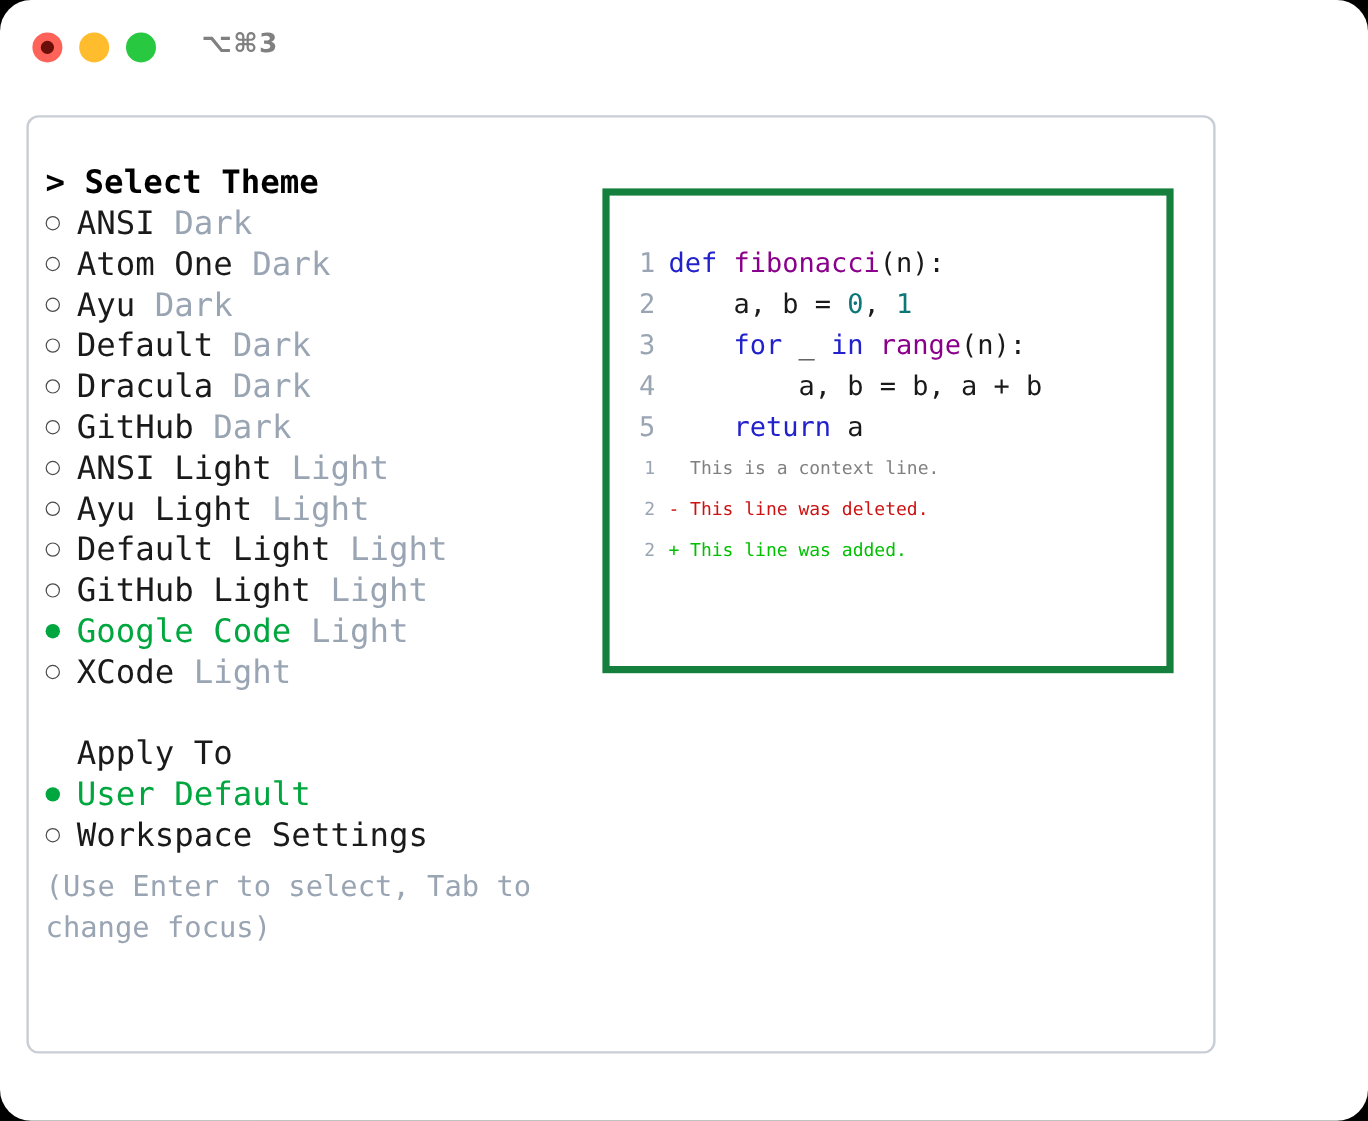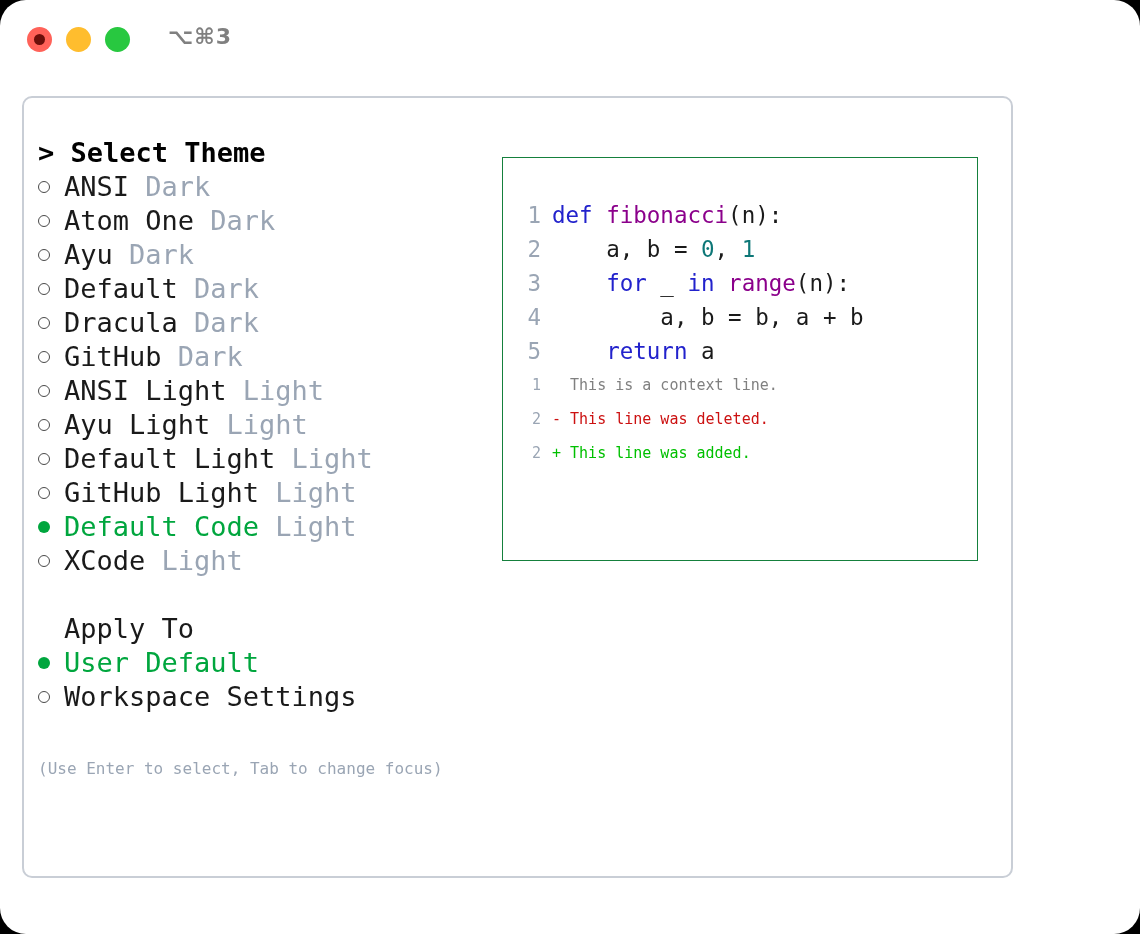--- a/index.html
+++ b/index.html
@@ -120,22 +120,22 @@
     color: #9aa5b4;
   }
   .sel-label {
     color: #00a63e;
   }
   .spacer { height: 34px; }
   #apply-hdr {
     padding-left: 26px;
   }
   #hint {
-    margin-top: 38px;
-    font-size: 16px;
+    margin-top: 8px;
+    font-size: 24px;
     line-height: 34px;
     color: #9aa5b4;
     width: 410px;
     white-space: pre-wrap;
   }
 
   
   #right-col {
     position: absolute;
     left: 478px;
@@ -145,21 +145,21 @@
   #preview-title {
     font-size: 22.5px;
     font-weight: 700;
     color: #000000;
     line-height: 34px;
   }
   #preview-box {
     margin-top: 21px;
     width: 476px;
     height: 404px;
-    border: 1px solid #15803d;
+    border: 6px solid #15803d;
     box-sizing: border-box;
     background: #ffffff;
     position: relative;
   }
   #code {
     position: absolute;
     left: 16px;
     top: 40px;
     font-size: 22.5px;
     line-height: 34px;
@@ -210,21 +210,21 @@
           <div class="row"><span class="marker"><span class="marker-dot off"></span></span><span>ANSI</span><span class="mode"> Dark</span></div>
           <div class="row"><span class="marker"><span class="marker-dot off"></span></span><span>Atom One</span><span class="mode"> Dark</span></div>
           <div class="row"><span class="marker"><span class="marker-dot off"></span></span><span>Ayu</span><span class="mode"> Dark</span></div>
           <div class="row"><span class="marker"><span class="marker-dot off"></span></span><span>Default</span><span class="mode"> Dark</span></div>
           <div class="row"><span class="marker"><span class="marker-dot off"></span></span><span>Dracula</span><span class="mode"> Dark</span></div>
           <div class="row"><span class="marker"><span class="marker-dot off"></span></span><span>GitHub</span><span class="mode"> Dark</span></div>
           <div class="row"><span class="marker"><span class="marker-dot off"></span></span><span>ANSI Light</span><span class="mode"> Light</span></div>
           <div class="row"><span class="marker"><span class="marker-dot off"></span></span><span>Ayu Light</span><span class="mode"> Light</span></div>
           <div class="row"><span class="marker"><span class="marker-dot off"></span></span><span>Default Light</span><span class="mode"> Light</span></div>
           <div class="row"><span class="marker"><span class="marker-dot off"></span></span><span>GitHub Light</span><span class="mode"> Light</span></div>
-          <div class="row"><span class="marker"><span class="marker-dot on"></span></span><span class="sel-label">Default Code</span><span class="mode"> Light</span></div>
+          <div class="row"><span class="marker"><span class="marker-dot on"></span></span><span class="sel-label">Google Code</span><span class="mode"> Light</span></div>
           <div class="row"><span class="marker"><span class="marker-dot off"></span></span><span>XCode</span><span class="mode"> Light</span></div>
         </div>
 
       <div class="spacer"></div>
 
       <div class="row" id="apply-hdr">Apply To</div>
       <div id="apply-list">
           <div class="row"><span class="marker"><span class="marker-dot on"></span></span><span class="sel-label">User Default</span></div>
           <div class="row"><span class="marker"><span class="marker-dot off"></span></span><span>Workspace Settings</span></div>
         </div>

